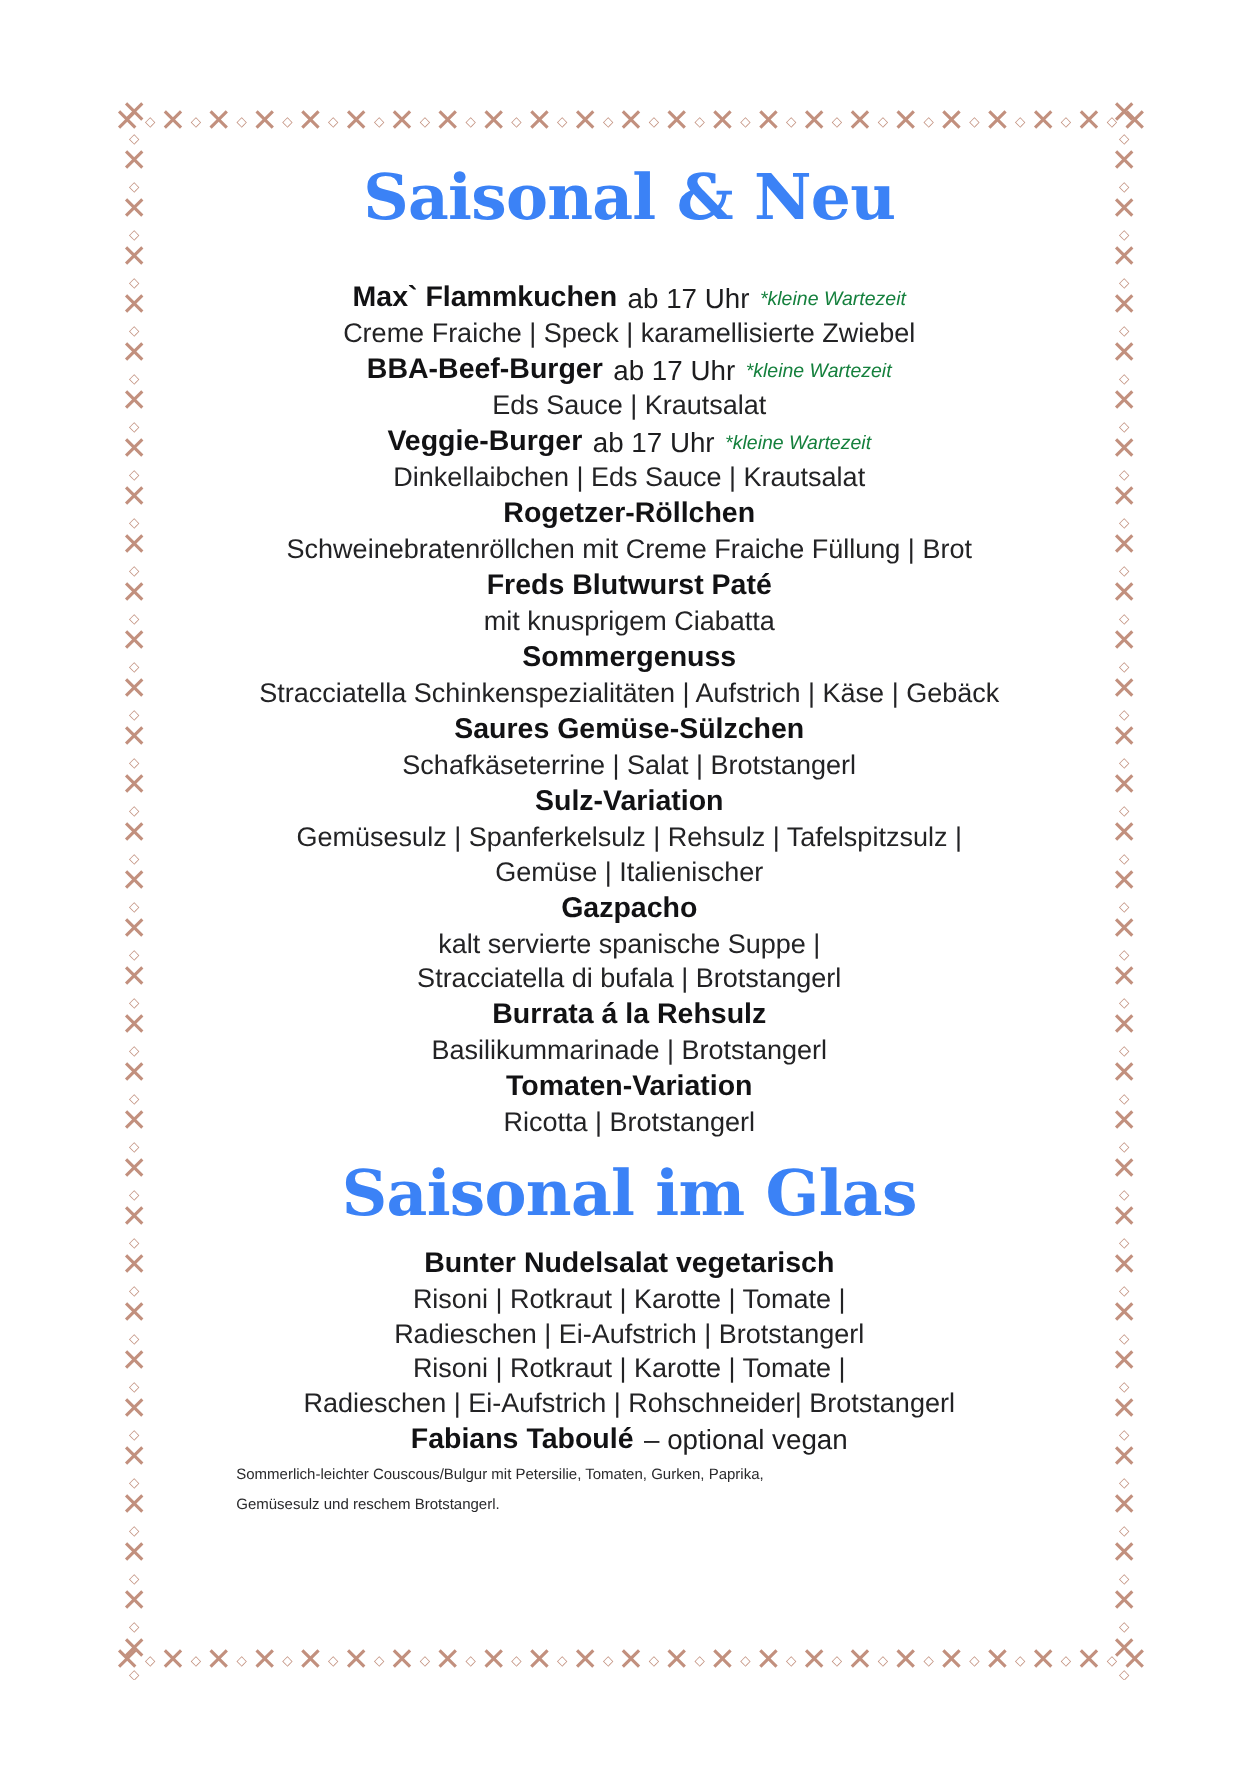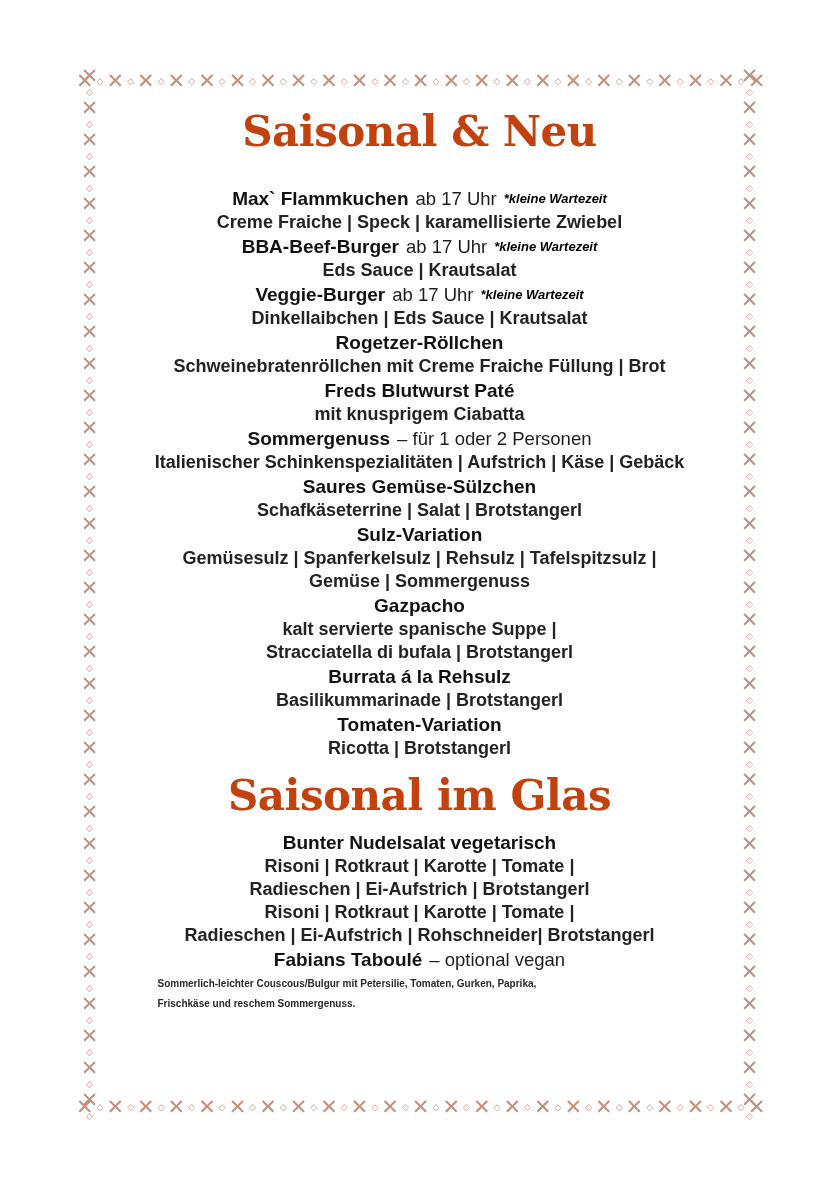--- a/index.html
+++ b/index.html
@@ -13,28 +13,28 @@
   .band-bottom{bottom:70px;}
   .band-v{flex-direction:column;top:67px;bottom:70px;width:27px;gap:3px;}
   .band-left{left:76px;}
   .band-right{right:76px;}
   .xg{font-size:21px;line-height:18px;flex:none;font-weight:400;}
   .dg{font-size:9px;line-height:8px;flex:none;}
 
   
   .content{position:absolute;left:106px;right:106px;top:106px;text-align:center;}
   .menu-title{font-family:"DejaVu Serif","Liberation Serif",serif;font-weight:700;
-              font-size:42px;line-height:52px;letter-spacing:-0.5px;color:#c2410c;margin:0 0 28px;}
+              font-size:42px;line-height:52px;letter-spacing:-0.5px;color:#3b82f6;margin:0 0 28px;}
   .title2{margin:10px 0 8px;}
   .item{margin:0;}
   .head{font-size:19px;line-height:25px;font-weight:700;display:flex;justify-content:center;
         align-items:center;gap:7px;color:#121214;}
   .sfx{font-weight:400;font-size:18.5px;color:#1d1d1f;}
-  .note{font-style:italic;font-weight:700;font-size:13px;color:#000000;}
-  .line{font-size:18px;line-height:23px;font-weight:700;color:#232325;}
+  .note{font-style:italic;font-weight:400;font-size:13px;color:#15803d;}
+  .line{font-size:18px;line-height:23px;font-weight:400;color:#232325;}
   .line.small{font-size:10px;line-height:17px;text-align:left;width:524px;margin:3px auto 0;color:#2a2a2c;}
 </style>
 </head>
 <body>
 
 <div class="page">
 
   <div class="band band-h band-top" style="color: rgb(194, 144, 126);">
       <span class="xg">✕</span>
       <span class="dg">◇</span>
@@ -309,38 +309,37 @@
       <div class="item">
         <div class="head">
           <span class="nm">Freds Blutwurst Paté</span>
         </div>
         <div class="line">mit knusprigem Ciabatta</div>
       </div>
 
       <div class="item">
         <div class="head">
           <span class="nm">Sommergenuss</span>
-          <span class="sfx">– für 1 oder 2 Personen</span>
-        </div>
-        <div class="line">Italienischer Schinkenspezialitäten | Aufstrich | Käse | Gebäck</div>
+        </div>
+        <div class="line">Stracciatella Schinkenspezialitäten | Aufstrich | Käse | Gebäck</div>
       </div>
 
       <div class="item">
         <div class="head">
           <span class="nm">Saures Gemüse-Sülzchen</span>
         </div>
         <div class="line">Schafkäseterrine | Salat | Brotstangerl</div>
       </div>
 
       <div class="item">
         <div class="head">
           <span class="nm">Sulz-Variation</span>
         </div>
         <div class="line">Gemüsesulz | Spanferkelsulz | Rehsulz | Tafelspitzsulz |</div>
-        <div class="line">Gemüse | Sommergenuss</div>
+        <div class="line">Gemüse | Italienischer</div>
       </div>
 
       <div class="item">
         <div class="head">
           <span class="nm">Gazpacho</span>
         </div>
         <div class="line">kalt servierte spanische Suppe |</div>
         <div class="line">Stracciatella di bufala | Brotstangerl</div>
       </div>
 
@@ -376,19 +375,19 @@
         <div class="line">Risoni | Rotkraut | Karotte | Tomate |</div>
         <div class="line">Radieschen | Ei-Aufstrich | Rohschneider| Brotstangerl</div>
       </div>
 
       <div class="item">
         <div class="head">
           <span class="nm">Fabians Taboulé</span>
           <span class="sfx">– optional vegan</span>
         </div>
         <div class="line small">Sommerlich-leichter Couscous/Bulgur mit Petersilie, Tomaten, Gurken, Paprika,</div>
-        <div class="line small">Frischkäse und reschem Sommergenuss.</div>
+        <div class="line small">Gemüsesulz und reschem Brotstangerl.</div>
       </div>
 
     </div>
 
   </div>
 </div>
 
 </body></html>

